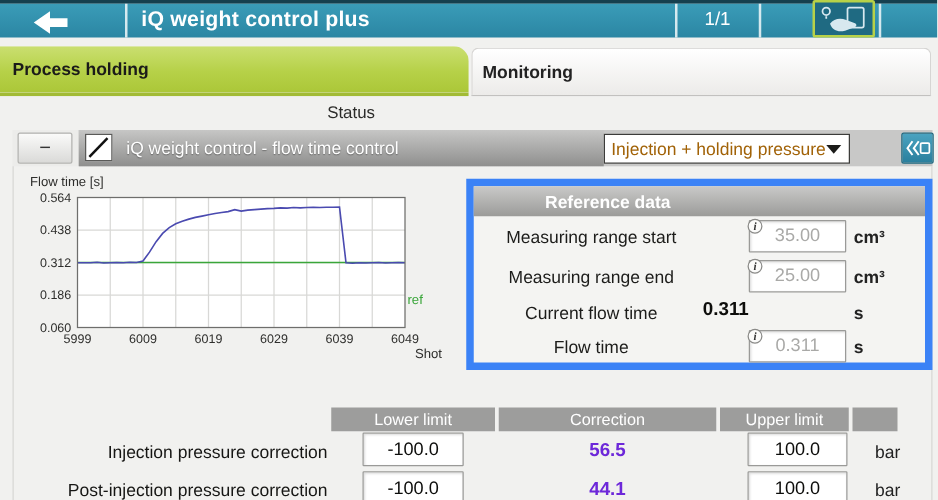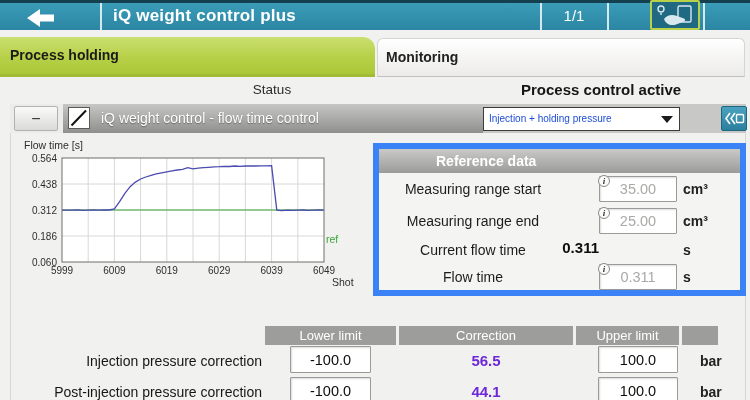--- a/index.html
+++ b/index.html
@@ -25,38 +25,38 @@
     background:linear-gradient(180deg,#cadf70 0%,#b6d148 55%,#abc738 100%);
     border-top-right-radius:12px;border-bottom:3px solid #a2bb35;
     font-size:14px;font-weight:700;color:#1b1b19;line-height:37px;padding-left:10px}
   .tab-idle{left:377px;top:38px;width:368px;height:39px;
     background:linear-gradient(180deg,#ffffff,#ecebe9);
     border:1px solid #d6d5d3;border-bottom:1px solid #c2c1bf;
     border-radius:6px 6px 0 0;
     font-size:14px;font-weight:700;color:#222;line-height:37px;padding-left:8px}
 
   
-  .status-label{left:244px;top:82px;width:56px;text-align:center;
+  .status-label{left:244px;top:82px;width:56px;text-align:right;
     font-size:13.5px;color:#2c2c2a}
   .status-value{left:521px;top:81px;font-size:15px;font-weight:bold;color:#161614}
 
   
   .ph-holder{left:10px;top:104px;width:736px;height:29px;background:#ececea}
   .collapse-btn{left:14px;top:106px;width:44px;height:25px;
     background:linear-gradient(180deg,#fafaf9,#dadad8);border:1px solid #b2b2b0;
     border-radius:2px;text-align:center;line-height:23px;font-size:16px;color:#333;cursor:pointer}
   .ph-bar{left:63px;top:104px;width:683px;height:29px;background:#c8c8c7}
   .ph-grad{left:63px;top:104px;width:420px;height:29px;
     background:linear-gradient(180deg,#c6c6c5,#8f8f8e)}
   .checkbox{left:68px;top:107px;width:22px;height:22px;background:#fff;
     border:1px solid #5a5a58;cursor:pointer}
   .ph-title{left:101px;top:104px;height:29px;line-height:28px;color:#fff;
     font-size:14px;text-shadow:0 1px 1px rgba(0,0,0,.35)}
   .dropdown{left:483px;top:107px;width:197px;height:24px;background:#fff;
-    border:1px solid #3c3c3a;font-size:10px;color:#1d4ed8;line-height:22px;
+    border:1px solid #3c3c3a;font-size:14px;color:#a16207;line-height:22px;
     padding-left:5px;cursor:pointer}
   .dd-arrow{position:absolute;right:6px;top:8px;width:0;height:0;
     border-left:6px solid transparent;border-right:6px solid transparent;
     border-top:7px solid #1b1b19}
   .screw-btn{left:721px;top:106px;width:26px;height:25px;border:1px solid #1d6880;
     background:linear-gradient(180deg,#4aa3c0,#2a7f9d);border-radius:2px;cursor:pointer}
 
   
   .side-line{top:133px;width:1px;height:267px;background:#d7d7d5}
 
@@ -84,21 +84,21 @@
     font-family:"Liberation Serif",serif;font-style:italic;font-weight:bold;
     font-size:9px;line-height:11px}
 
   
   .col-hdr{position:absolute;top:326px;height:19px;background:#9d9d9c;color:#fff;
     font-size:13px;line-height:19px;text-align:center}
   .row-label{position:absolute;left:0;width:262px;text-align:right;
     font-size:14px;color:#161614}
   .corr-value{position:absolute;left:399px;width:174px;text-align:center;
     font-size:15px;font-weight:bold;color:#6d28d9}
-  .unit-bar{position:absolute;left:700px;font-size:14px;font-weight:700;color:#222}
+  .unit-bar{position:absolute;left:700px;font-size:14px;font-weight:400;color:#222}
 </style>
 </head>
 <body>
 
 <div class="screen">
 
   <div class="abs topstrip"></div>
   <div class="abs titlebar">
     <svg class="abs" style="left:24px;top:5px" width="38" height="20" viewBox="0 0 38 20">
       <path d="M16 1 L3 10 L16 19 L16 13.5 L30 13.5 L30 6.5 L16 6.5 Z" fill="#ffffff"></path>
@@ -120,21 +120,20 @@
   <div class="abs hdr-div" style="left:703px"></div>
 
   <div class="abs tab-active">
     <span>Process holding</span>
   </div>
   <div class="abs tab-idle">
     <span>Monitoring</span>
   </div>
 
   <div class="abs status-label">Status</div>
-  <div class="abs status-value">Process control active</div>
 
   <div class="abs ph-holder"></div>
   <div class="abs ph-bar"></div>
   <div class="abs ph-grad"></div>
   <div class="abs collapse-btn">−</div>
   <div class="abs checkbox">
     <svg width="20" height="20" viewBox="0 0 20 20">
       <line x1="2.5" y1="17.5" x2="17" y2="2.5" stroke="#111" stroke-width="2"></line>
     </svg>
   </div>

